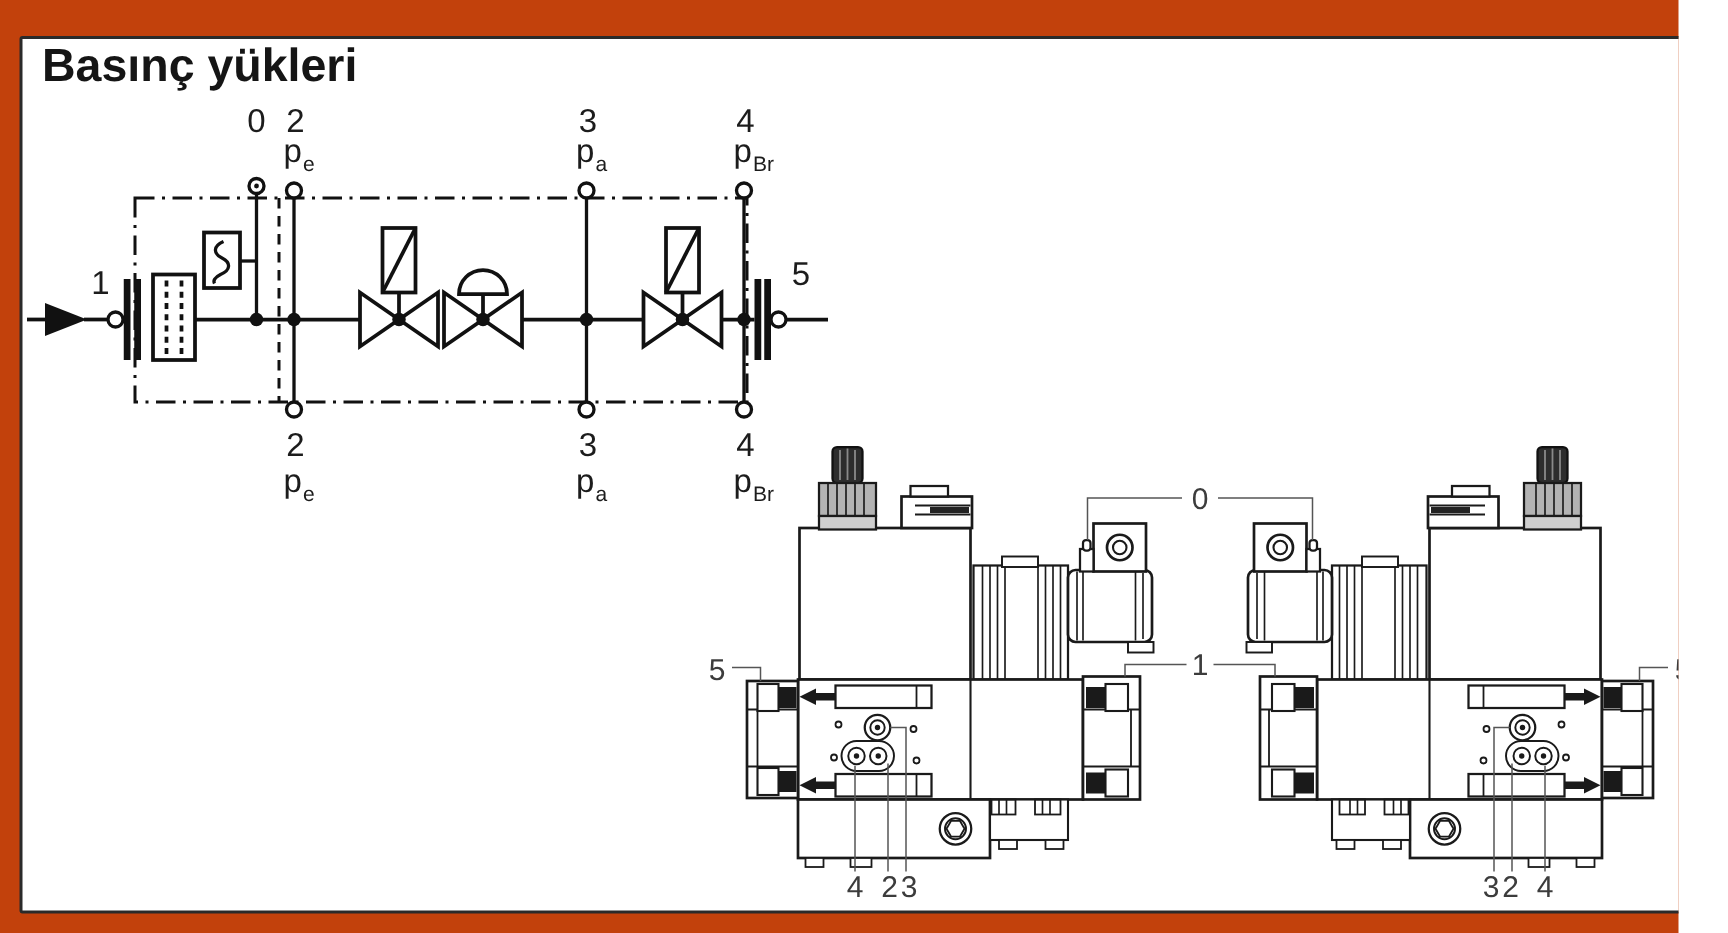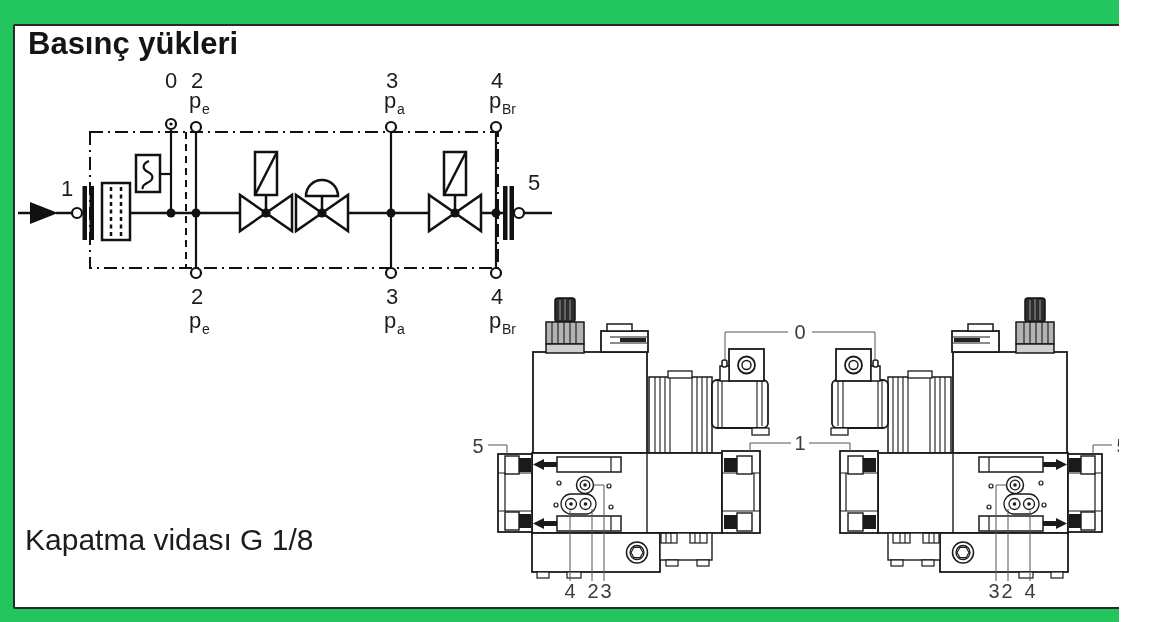--- a/index.html
+++ b/index.html
@@ -1,16 +1,16 @@
 <!DOCTYPE html>
 <html><head>
 <meta charset="utf-8">
 <style>
   html,body{margin:0;padding:0;background:#fff;}
-  .page{position:relative;width:1119px;height:622px;background:#22c55e;overflow:hidden;
+  .page{position:relative;width:1119px;height:622px;background:#c2410c;overflow:hidden;
         font-family:"Liberation Sans",sans-serif;color:#111;}
   .frame{position:absolute;left:13px;top:24px;width:1121px;height:581px;
          border:2px solid #2a2a2a;border-radius:2px;background:#fff;}
   .title{position:absolute;left:28px;top:26px;font-size:31px;font-weight:bold;color:#151515;}
   .footer{position:absolute;left:25px;top:521px;line-height:38px;color:#1c1c1c;}
   .footer .l1{font-size:30px;font-weight:bold;}
   .footer .l2{font-size:30px;}
   svg{position:absolute;left:0;top:0;}
   text{font-family:"Liberation Sans",sans-serif;fill:#1c1c1c;}
   .num{font-size:22px;}
@@ -262,15 +262,14 @@
       <text class="callout" x="593" y="598">2</text>
       <text class="callout" x="606" y="598">3</text>
 
       <text class="callout" x="994" y="598">3</text>
       <text class="callout" x="1007" y="598">2</text>
       <text class="callout" x="1030" y="598">4</text>
     </g>
   </svg>
 
   <div class="footer">
-    <div class="l2">Kapatma vidası G 1/8</div>
   </div>
 </div>
 
 </body></html>

